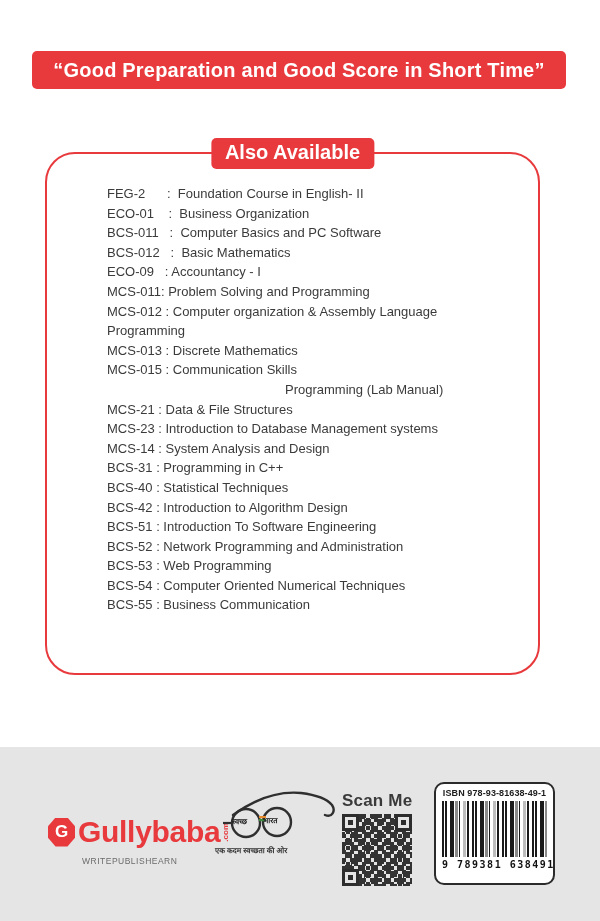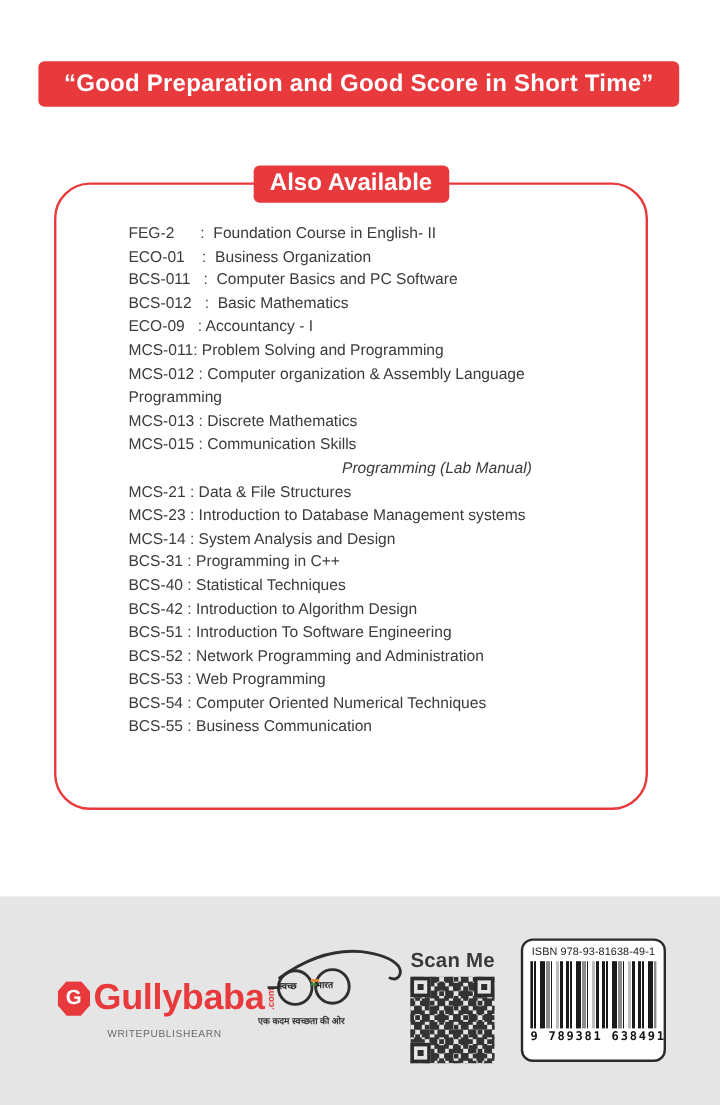--- a/index.html
+++ b/index.html
@@ -28,21 +28,21 @@
   .box-title {
     position:absolute; left:50%; top:-16px; transform:translateX(-50%);
     background:#e8393d; color:#fff; font-weight:bold; font-size:20px;
     padding:3px 14px 5px; border-radius:5px; white-space:nowrap;
   }
   .list {
     position:absolute; left:22px; right:10px; top:30px;
     font-size:13px; line-height:19.6px; color:#3b3b3b;margin-left:38px;
   }
   .line { white-space:pre-wrap; }
-  .line.indent { padding-left:178px;font-style:italic; }
+  .line.indent { padding-left:178px; }
 
   
   .footer {
     position:absolute; left:0; top:747px; width:600px; height:174px;
     background:#e5e5e5;
   }
 
   
   .brand { position:absolute; left:48px; top:68px; width:150px; }
   .brand-row { display:flex; align-items:center; }
@@ -54,21 +54,21 @@
   }
   .brand-name {
     color:#e8393d; font-weight:bold; font-size:30px; letter-spacing:-.3px;
     margin-left:3px; white-space:nowrap;
   }
   .brand-tld {
     color:#e8393d; font-weight:bold; font-size:8px;
     writing-mode:vertical-rl; transform:rotate(180deg); margin-left:1px;
   }
   .brand-slogan {
-    display:flex; justify-content:center; width:110px;
+    display:flex; justify-content:flex-start; width:110px;
     margin:7px 0 0 34px; font-size:8.5px; color:#6b6b6b; letter-spacing:.5px;
   }
 
   
   .swachh { position:absolute; left:213px; top:38px; width:128px; height:72px; }
   .swachh svg { position:absolute; left:0; top:0; }
   .lens-label {
     position:absolute; font-size:7.5px; color:#222; width:28px;
     font-weight:bold;
   }
@@ -93,21 +93,21 @@
   .finder.tl { left:0; top:0; }
   .finder.tr { right:0; top:0; }
   .finder.bl { left:0; bottom:0; }
 
   
   .isbn {
     position:absolute; left:434px; top:35px; width:121px; height:103px;
     background:#fff; border:2px solid #2b2b2b; border-radius:10px;
     padding:4px 6px 3px; text-align:center;
   }
-  .isbn-label { font-size:9px; font-weight:normal; color:#1c1c1c; white-space:nowrap; letter-spacing:.1px; }
+  .isbn-label { font-size:9px; font-weight:bold; color:#1c1c1c; white-space:nowrap; letter-spacing:.1px; }
   .isbn-bars {
     height:56px; margin-top:3px;
     background:repeating-linear-gradient(90deg,
       #1a1a1a 0 2px,  #fff 2px 3px,  #1a1a1a 3px 5px,  #fff 5px 8px,
       #1a1a1a 8px 12px, #fff 12px 13px, #8a8a8a 13px 16px, #fff 16px 17px,
       #1a1a1a 17px 18px, #fff 18px 21px, #bdbdbd 21px 24px, #fff 24px 25px,
       #1a1a1a 25px 27px, #fff 27px 30px);
   }
   .isbn-digits {
     font-family:"DejaVu Sans Mono", monospace; font-size:10px; font-weight:bold;

